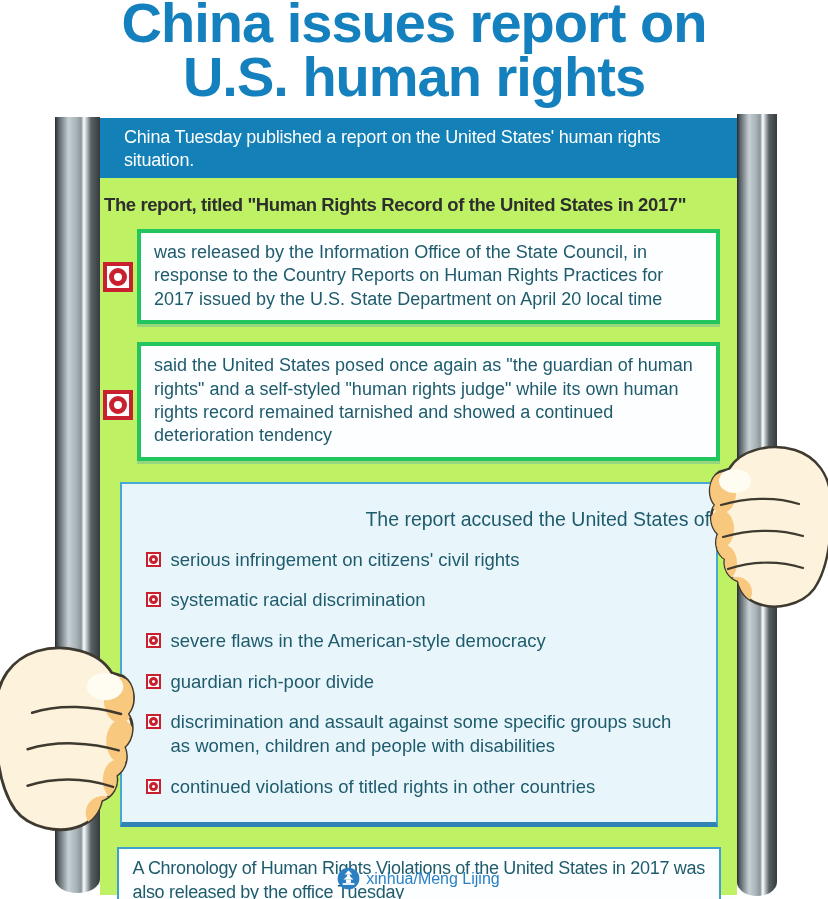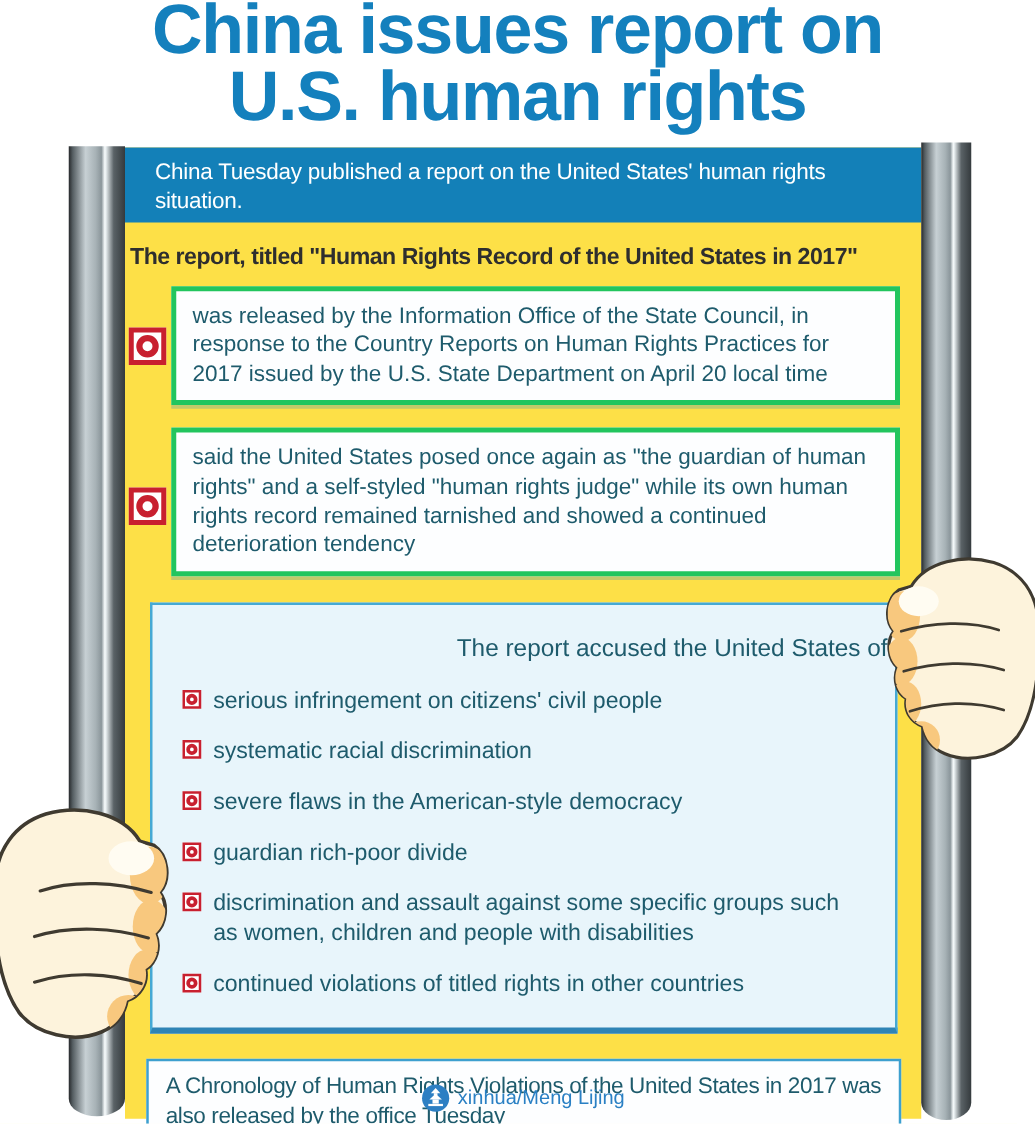--- a/index.html
+++ b/index.html
@@ -13,21 +13,21 @@
   
   .bar{position:absolute;z-index:2;
        background:linear-gradient(90deg,#26292b 0%,#555e62 7%,#c7d0d4 30%,#a7b2b6 48%,
                   #8b969b 58%,#f6fafb 64%,#e9eff1 66%,#5a6266 80%,#343a3d 100%);
        border-radius:0 0 50% 50% / 0 0 14px 14px;}
   .bar-left{left:55px;top:117px;width:45px;height:776px;}
   .bar-right{left:737px;top:114px;width:40px;height:782px;}
 
   
   .panel{position:absolute;z-index:1;left:100px;top:118px;width:637px;height:777px;
-         background:#fde047;box-sizing:border-box;}
+         background:#bef264;box-sizing:border-box;}
 
   .intro-banner{height:60px;background:#1380b8;color:#ffffff;font-size:18px;
                 letter-spacing:-0.2px;line-height:1.3;padding:8px 18px 0 24px;box-sizing:border-box;}
 
   .titled-line{margin:16px 0 0 4px;font-weight:bold;font-size:18.5px;letter-spacing:-0.4px;
                color:#2e2e2e;white-space:nowrap;}
 
   
   .point-row{display:flex;margin-left:3px;}
   .point-row.centered{align-items:center;margin-top:13px;}
@@ -97,21 +97,21 @@
       <div class="point-box">said the United States posed once again as "the guardian of human rights" and a self-styled "human rights judge" while its own human rights record remained tarnished and showed a continued deterioration tendency</div>
     </div>
 
     <div class="accuse-box">
       <div class="accuse-heading">The report accused  the United States of:</div>
 
       <div class="acc-item">
         <span class="small-bullet">
             <span class="ring"></span>
           </span>
-        <span>serious infringement on citizens' civil people</span>
+        <span>serious infringement on citizens' civil rights</span>
       </div>
       <div class="acc-item">
         <span class="small-bullet">
             <span class="ring"></span>
           </span>
         <span>systematic racial discrimination</span>
       </div>
       <div class="acc-item">
         <span class="small-bullet">
             <span class="ring"></span>

